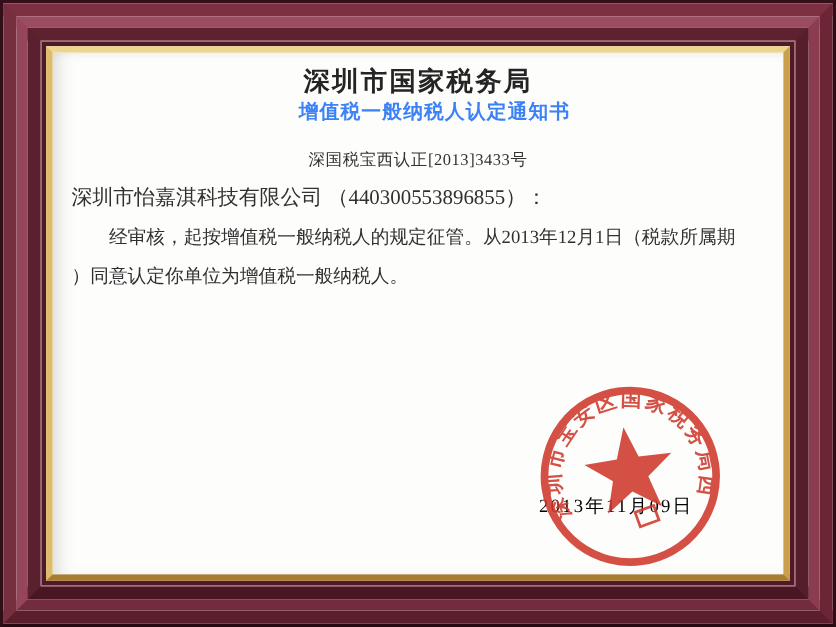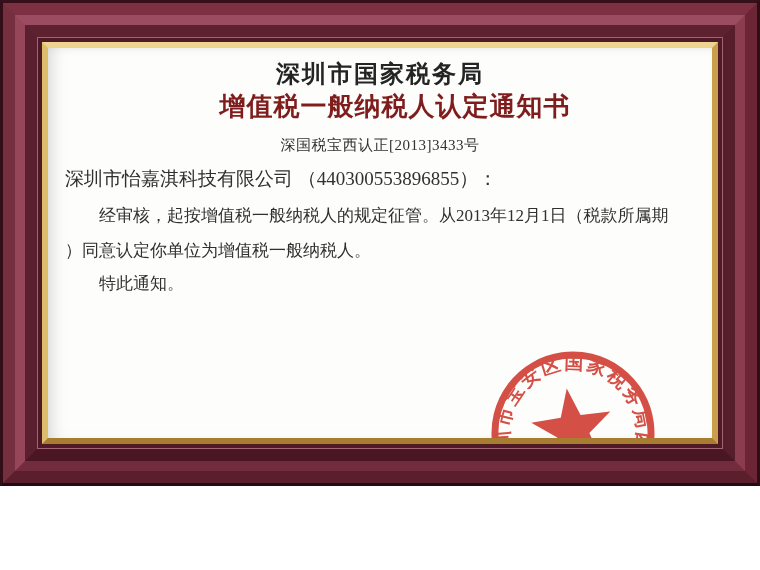--- a/index.html
+++ b/index.html
@@ -3,42 +3,42 @@
 <meta charset="utf-8">
 <style>
   html, body { margin: 0; padding: 0; }
   body {
     width: 760px; height: 570px;
     font-family: "Liberation Serif", serif;
     background: #ffffff;
   }
   
   .f { box-sizing: border-box; width: 100%; height: 100%; }
-  .f1 { width: 760px; height: 486px; border: 3px solid; border-color: #35101a #2e0d15 #260a11 #320e18; }
+  .f1 { width: 760px; height: 570px; border: 3px solid; border-color: #35101a #2e0d15 #260a11 #320e18; }
   .f2 { border: 12px solid; border-color: #7d3042 #6c2535 #5a1e2c #752f3f; }
   .f3 { border: 10px solid; border-color: #9c4c60 #8c3c4f #722c3d #954659; }
   .f4 { border: 12px solid; border-color: #5e2130 #561d2a #4a1623 #5b2030; }
   .f5 { border: 1px solid #a06572; }
   .f6 { border: 4px solid #4f1a26; }
   .f7 { border: 6px solid; border-color: #eed58f #c99f4b #a87c31 #ddbd6b; }
 
   
   .paper {
     position: relative;
     background: #fdfdfc;
     overflow: hidden;
     color: #303030;
     box-shadow: inset 12px 0 16px -9px rgba(110,110,110,0.28),
                 inset 0 4px 10px -6px rgba(120,120,120,0.18);
   }
   .abs { position: absolute; }
   .center { left: 0; right: 0; text-align: center; }
 
   .title1 { top: 10px; font-size: 24px; font-weight: bold; color: #242424; letter-spacing: 2px; }
-  .title2 { top: 41px; font-size: 26px; font-weight: bold; color: #7f1d1d; letter-spacing: 1px; padding-left: 30px; }
+  .title2 { top: 41px; font-size: 18px; font-weight: bold; color: #3b82f6; letter-spacing: 1px; padding-left: 30px; }
   .docnum { top: 88px; font-size: 15px; font-weight: normal; color: #313131; letter-spacing: 0.5px; }
 
   .recipient { top: 118px; left: 17px; font-size: 19px; }
   .body-text { top: 150px; left: 17px; right: 14px; font-size: 17px; line-height: 35px; }
   .body-line1 { text-indent: 34px; }
   .closing { top: 224px; left: 51px; font-size: 17px; }
 
   .stamp-date {
     top: 400px; left: 442px;
     font-size: 17px; letter-spacing: 2px;
@@ -66,21 +66,20 @@
 
                 <div class="abs center docnum">深国税宝西认正[2013]3433号</div>
 
                 <div class="abs recipient">深圳市怡嘉淇科技有限公司 （440300553896855）：</div>
 
                 <div class="abs body-text">
                   <div class="body-line1">经审核，起按增值税一般纳税人的规定征管。从2013年12月1日（税款所属期</div>
                   <div>）同意认定你单位为增值税一般纳税人。</div>
                 </div>
 
-                <div class="abs closing">特此通知。</div>
 
                 <div class="abs stamp-date">2013年11月09日</div>
 
                 <svg class="abs seal-svg" viewBox="0 0 170 170" xmlns="http://www.w3.org/2000/svg">
                   <g transform="rotate(-8 85 85)" opacity="0.88">
                     <circle cx="85" cy="85" r="78" fill="none" stroke="#cf382c" stroke-width="7"></circle>
                     <path id="sealArc" d="M 29.6,117 A 64,64 0 1 1 140.4,117" fill="none"></path>
                     <text font-size="19" font-weight="bold" fill="#cf382c" letter-spacing="2.5">
                       <textPath href="#sealArc" startOffset="5">深圳市宝安区国家税务局西乡税务所</textPath>
                     </text>

